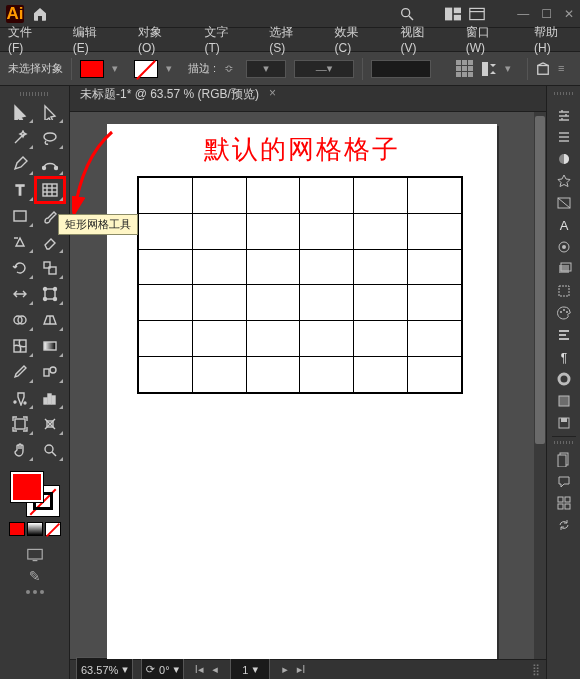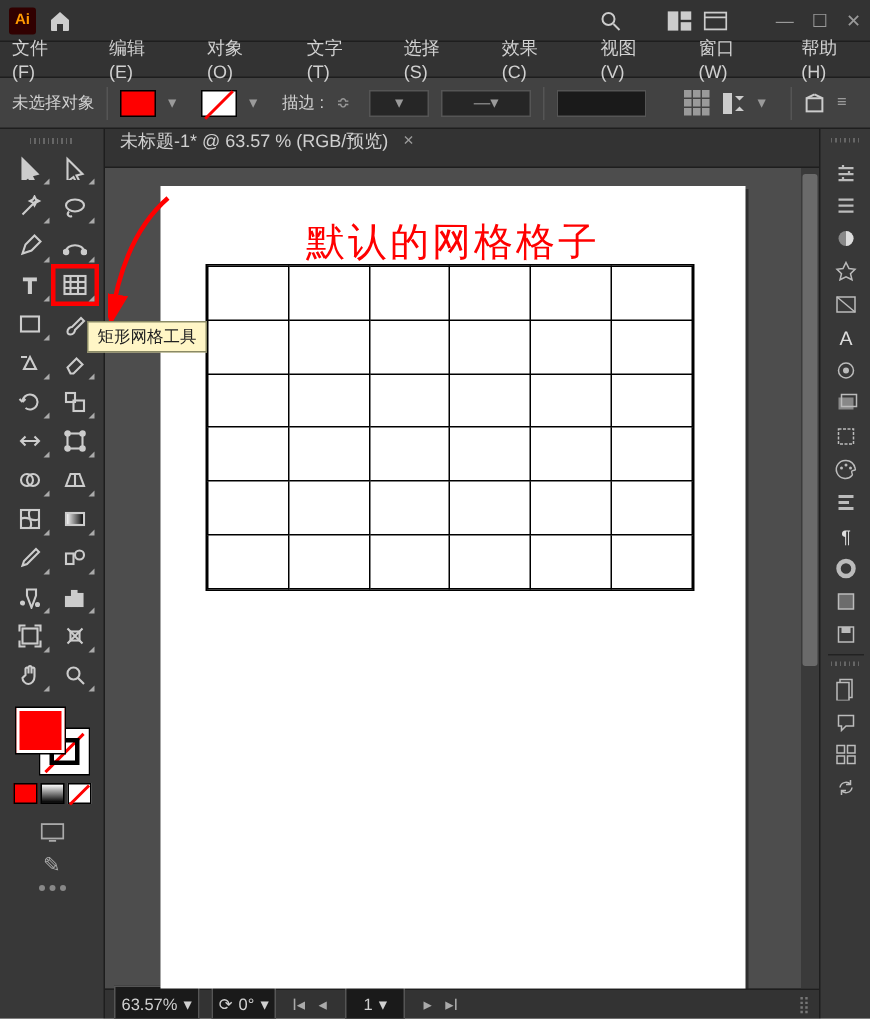--- a/index.html
+++ b/index.html
@@ -10,21 +10,21 @@
     --accent-red:#ff0000;
     --text:#d0d0d0;
     --text-dim:#9a9a9a;
     --divider:#1e1e1e;
     --light-border:#555;
   }
   *{box-sizing:border-box;font-family:"Microsoft YaHei",Arial,sans-serif;}
   body{margin:0;background:var(--bg);width:580px;height:679px;overflow:hidden;color:var(--text);font-size:12px;position:relative;}
   
   .titlebar{height:28px;background:var(--bg);display:flex;align-items:center;padding:0 6px;gap:8px;border-bottom:1px solid var(--divider);}
-  .ai-logo{width:18px;height:18px;background:#310000;color:#ff9a00;font-weight:bold;font-size:10px;display:flex;align-items:center;justify-content:center;border-radius:2px;}
+  .ai-logo{width:18px;height:18px;background:#310000;color:#ff9a00;font-weight:bold;font-size:17px;display:flex;align-items:center;justify-content:center;border-radius:2px;}
   .titlebar .spacer{flex:1;}
   .win-btns{display:flex;gap:12px;align-items:center;color:var(--text-dim);}
   .icon{display:inline-flex;align-items:center;justify-content:center;}
   
   .menubar{height:24px;background:var(--bg);display:flex;align-items:center;padding:0 8px;gap:28px;border-bottom:1px solid var(--divider);font-size:12px;}
   .menubar span{color:var(--text);cursor:default;}
   
   .ctrlbar{height:34px;background:#424242;display:flex;align-items:center;padding:0 8px;gap:8px;border-bottom:1px solid var(--divider);font-size:11px;}
   .swatch{width:24px;height:18px;border:1px solid #000;}
   .swatch.fill{background:#ff0000;}
@@ -63,21 +63,21 @@
   
   .tooltip{position:absolute;left:58px;top:128px;background:#fff6c6;border:1px solid #8a8a66;color:#222;font-size:11px;padding:2px 6px;white-space:nowrap;z-index:20;}
   .arrow{position:absolute;left:72px;top:42px;z-index:19;}
   
   .docwrap{flex:1;display:flex;flex-direction:column;background:#4d4d4d;}
   .doctab{height:26px;background:var(--bg);display:flex;align-items:flex-start;padding:0 10px;gap:10px;border-bottom:1px solid var(--divider);font-size:12px;}
   .doctab .close{color:var(--text-dim);}
   .canvas-area{flex:1;position:relative;overflow:hidden;}
   .canvas-scroll{position:absolute;inset:0 12px 0 0;display:flex;justify-content:center;padding-top:12px;}
   .artboard{width:390px;height:540px;background:#fff;box-shadow:2px 2px 0 rgba(0,0,0,.4);position:relative;}
-  .art-title{position:absolute;top:8px;left:0;right:0;text-align:center;font-size:26px;color:#ff0000;font-weight:400;letter-spacing:2px;margin-top:12px;}
+  .art-title{position:absolute;top:8px;left:0;right:0;text-align:center;font-size:26px;color:#ff0000;font-weight:400;letter-spacing:2px;}
   .gridbox{position:absolute;top:52px;left:30px;width:326px;height:218px;border:1px solid #000;}
   .gridbox table{width:100%;height:100%;border-collapse:collapse;}
   .gridbox td{border:1px solid #000;}
   .vscroll{position:absolute;right:0;top:0;bottom:0;width:12px;background:#3a3a3a;}
   .vscroll .thumb{position:absolute;left:1px;right:1px;top:4px;height:60%;background:#6a6a6a;border-radius:2px;}
   
   .statusbar{height:20px;background:var(--bg);display:flex;align-items:center;padding:0 6px;gap:8px;border-top:1px solid var(--divider);font-size:11px;color:var(--text);}
   .status-field{background:var(--bg-darker);border:1px solid #555;height:16px;display:flex;align-items:center;padding:12px 4px;gap:4px;}
   .nav-btns{display:flex;gap:2px;}
   .nav-btns span{width:14px;height:14px;display:flex;align-items:center;justify-content:center;color:#aaa;}

